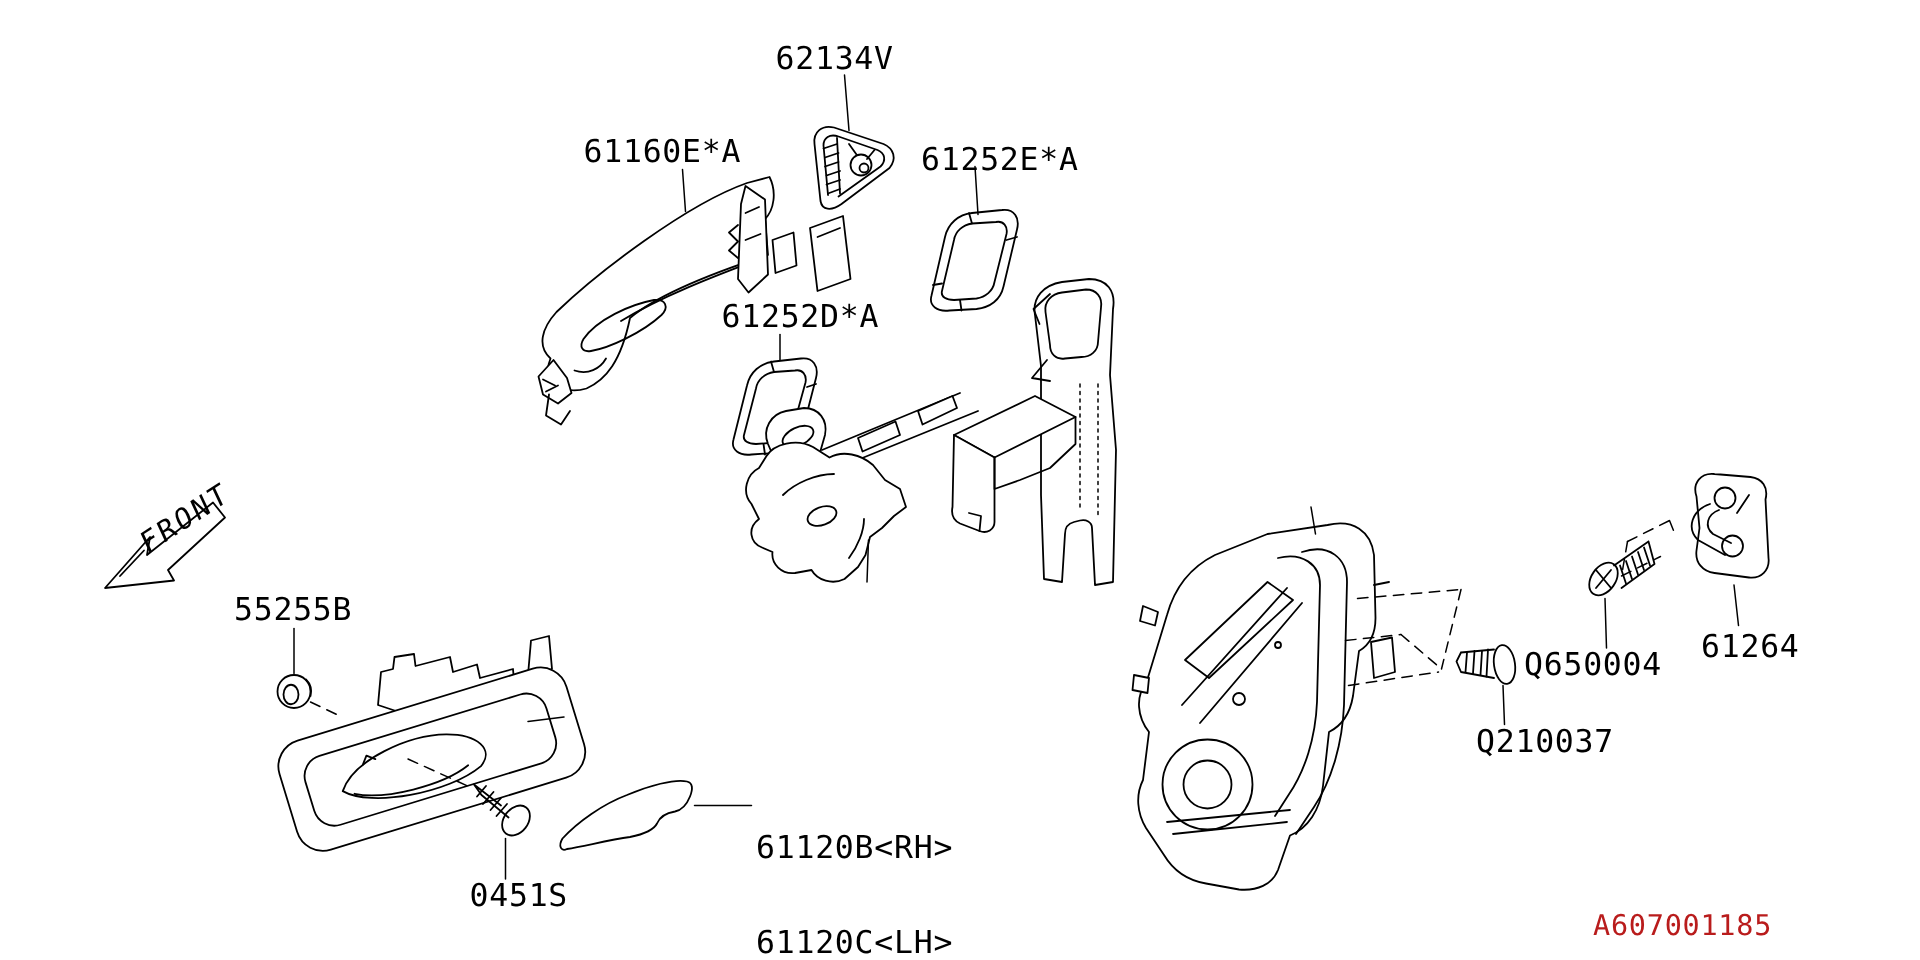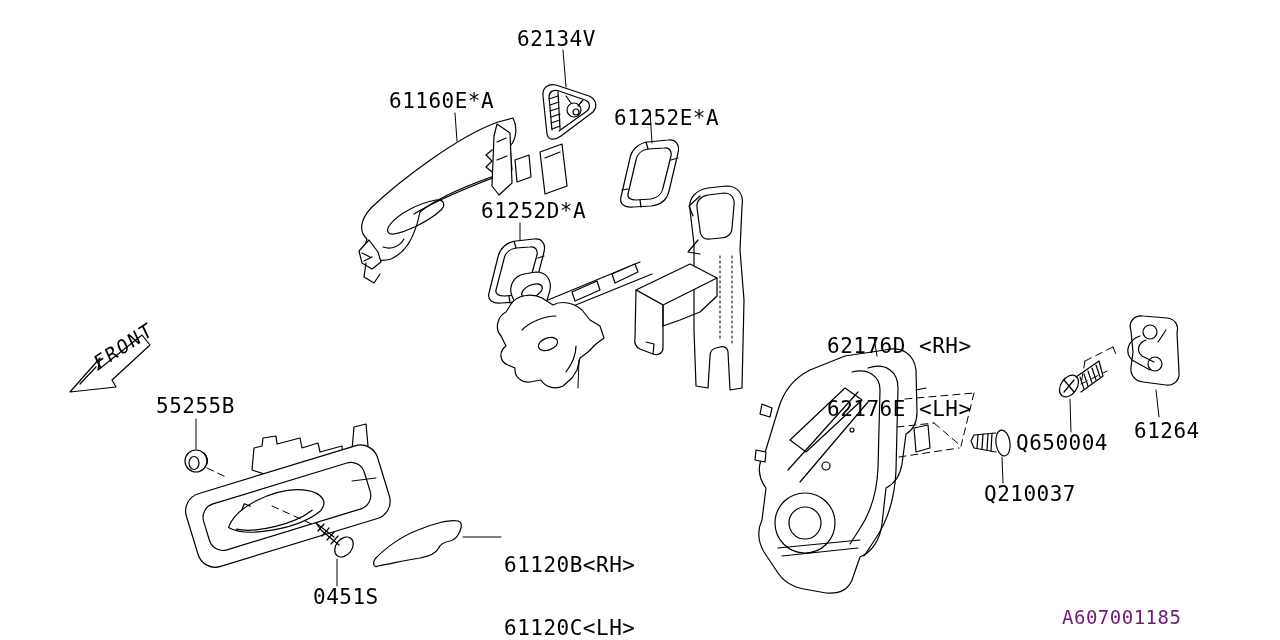--- a/index.html
+++ b/index.html
@@ -7,21 +7,21 @@
          font-family:"DejaVu Sans Mono","Liberation Mono",monospace;}
   svg.art{position:absolute;left:0;top:0;}
   svg.art path, svg.art line, svg.art ellipse, svg.art circle, svg.art rect{
       fill:none;stroke:#000000;stroke-width:1.2;stroke-linecap:round;stroke-linejoin:round;}
   svg.art .f{fill:#ffffff;}
   svg.art .leader{stroke-width:1;}
   svg.art .dash{stroke-dasharray:7 5;stroke-width:1;}
   svg.art .dot{stroke-dasharray:2 3;stroke-width:1;}
   .part-label{position:absolute;color:#000;font-size:21px;line-height:21px;
       letter-spacing:0.5px;white-space:pre;}
-  .code-label{position:absolute;color:#701a75;font-size:19px;letter-spacing:0.5px;}
+  .code-label{position:absolute;color:#b91c1c;font-size:19px;letter-spacing:0.5px;}
   .front-label{position:absolute;color:#000;font-size:19px;letter-spacing:2px;
       transform:rotate(-33deg) skewX(-8deg);transform-origin:left bottom;}
 </style>
 </head>
 <body>
 
 <div class="stage">
 
 <svg class="art" width="1280" height="640" viewBox="0 0 1280 640">
 
@@ -213,27 +213,23 @@
     <path class="leader" d="M501,537 L463,537"></path>
     <path class="leader" d="M337,586 L337,559"></path>
     <path class="leader" d="M1003,483 L1002,457"></path>
     <path class="leader" d="M1071,432 L1070,399"></path>
     <path class="leader" d="M1159,417 L1156,390"></path>
   </g>
 </svg>
 
 <div class="part-label" style="left:517px;top:29px">62134V</div>
 <div class="part-label" style="left:389px;top:91px">61160E*A</div>
-<div class="part-label" style="left:614px;top:108px">61252E*A</div>
+<div class="part-label" style="left:614px;top:96px">61252E*A</div>
 <div class="part-label" style="left:481px;top:201px">61252D*A</div>
 
-<div class="part-label" style="left:827px;top:294px">
-  <div>62176D &lt;RH&gt;</div>
-  <div>62176E &lt;LH&gt;</div>
-</div>
 
 
 <div class="part-label" style="left:156px;top:396px">55255B</div>
 
 
 <div class="part-label" style="left:504px;top:513px">
   <div>61120B&lt;RH&gt;</div>
   <div>61120C&lt;LH&gt;</div>
 </div>
 

